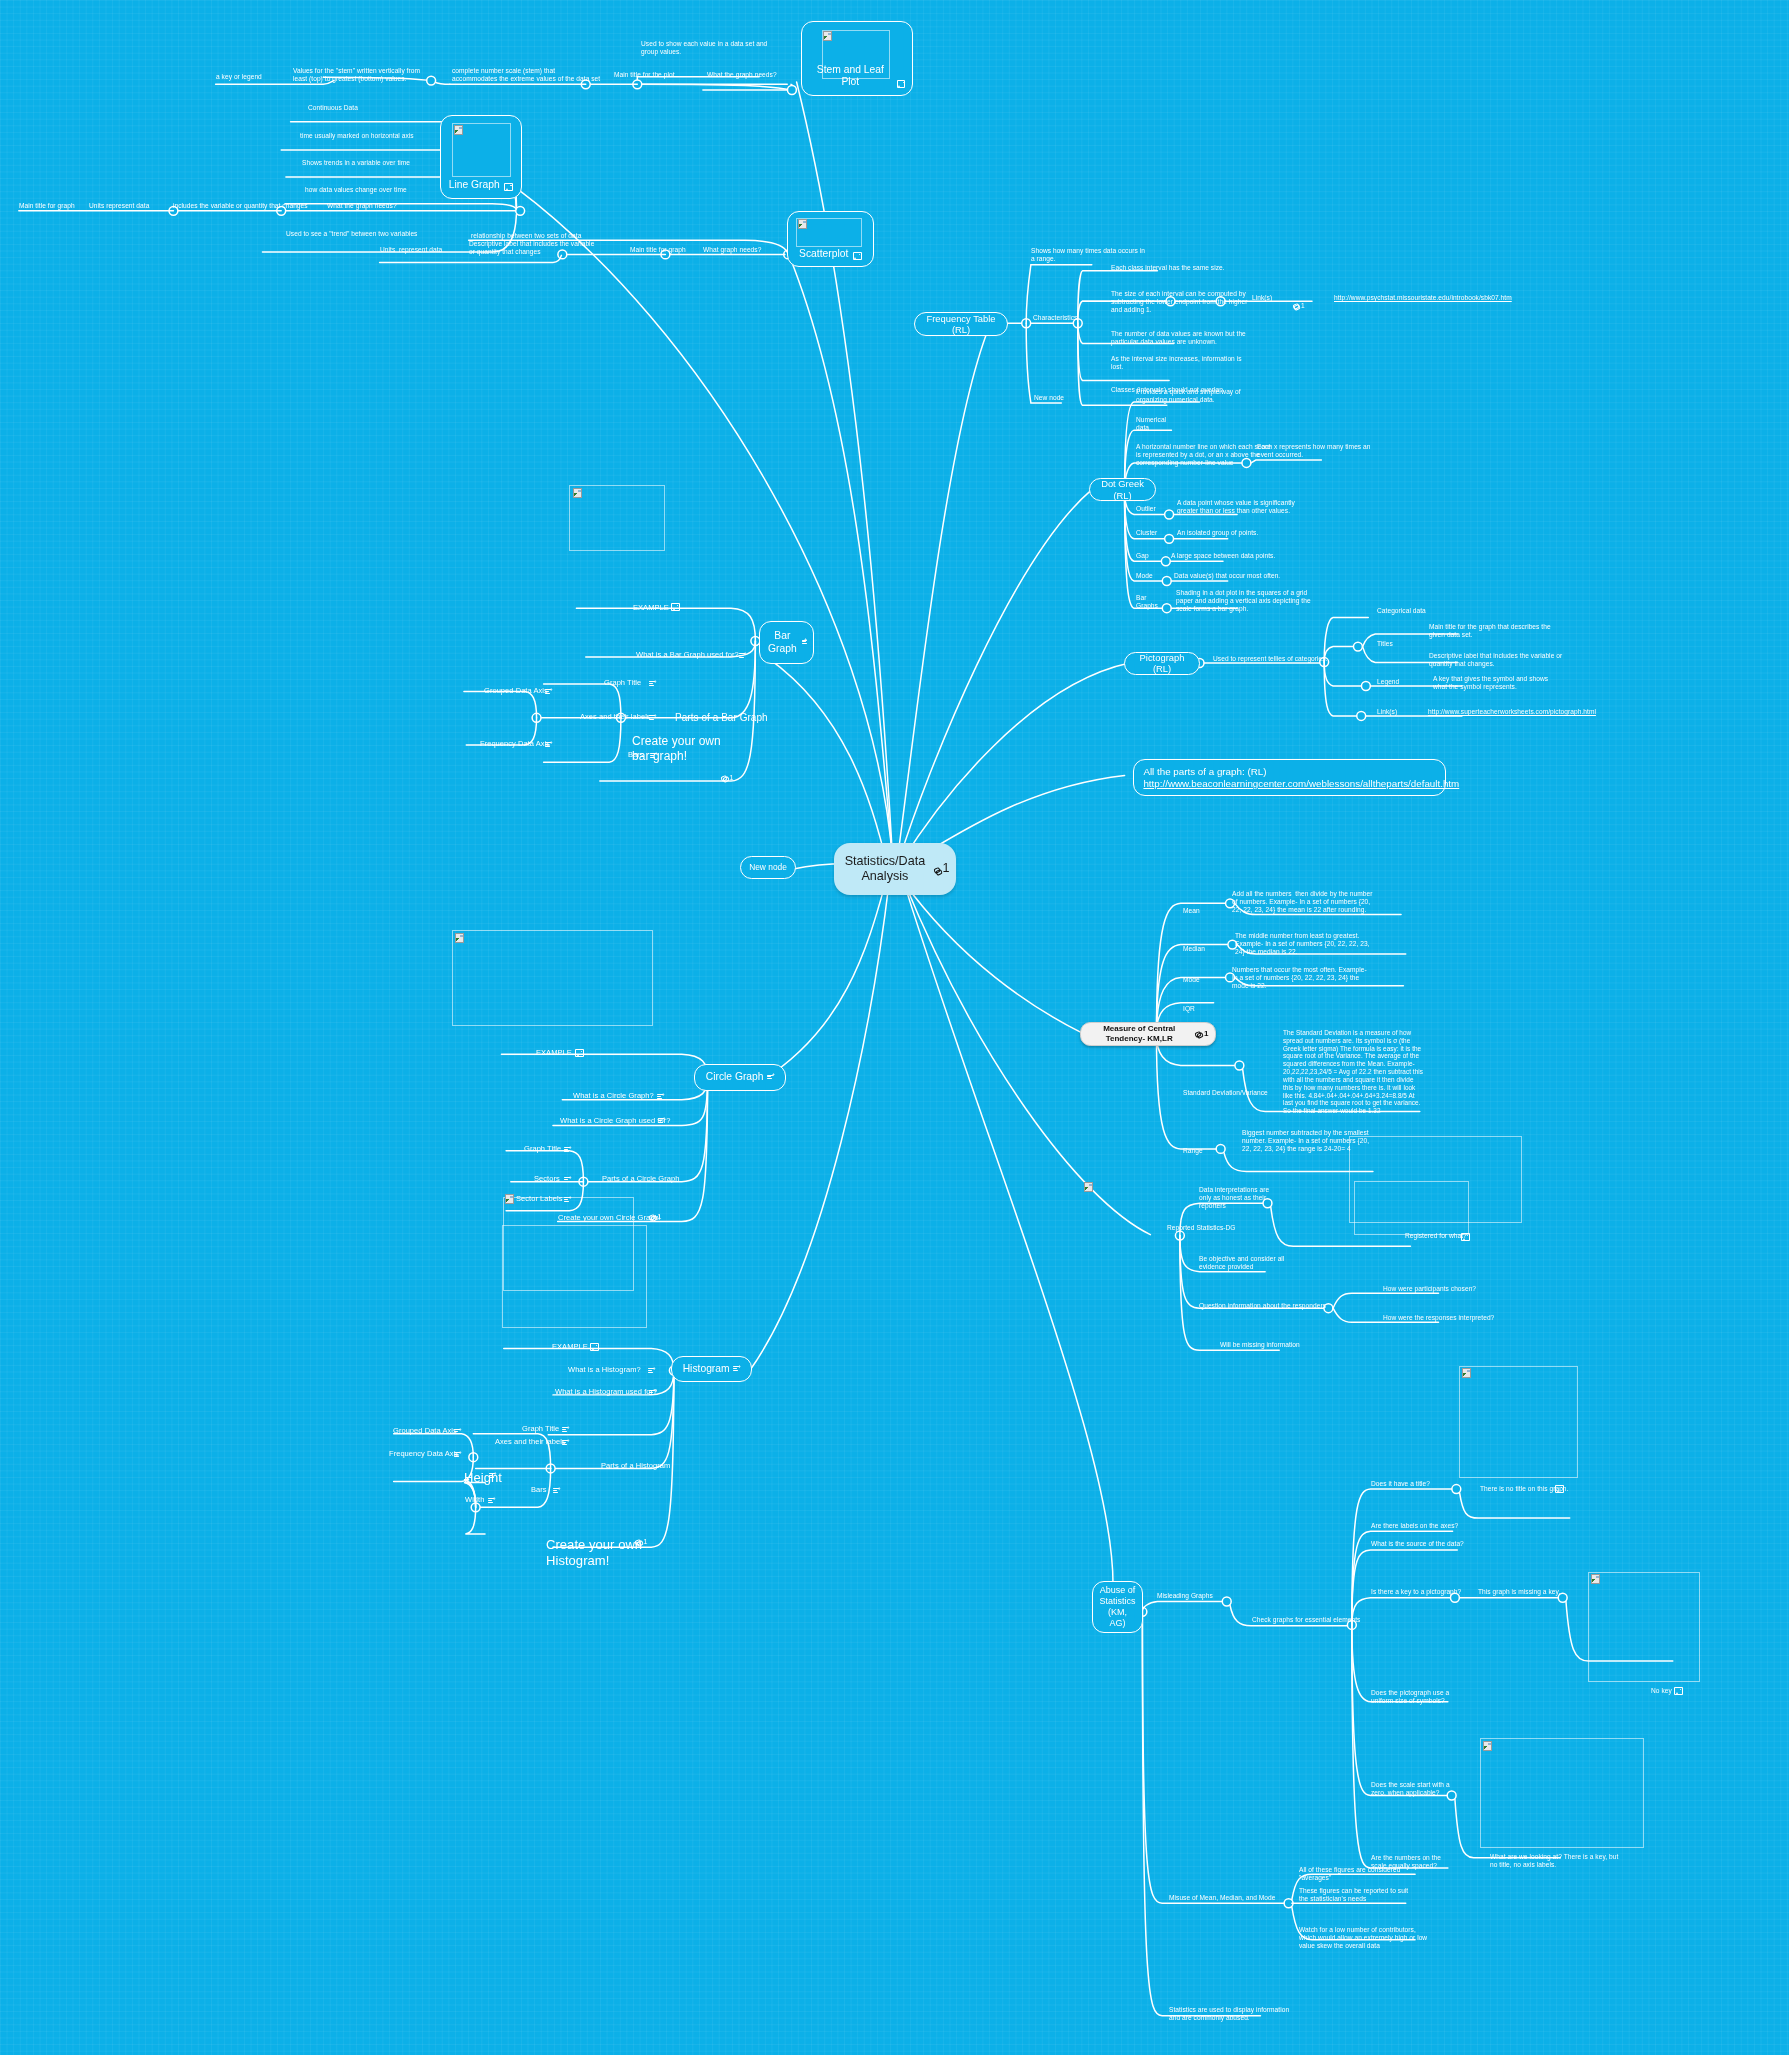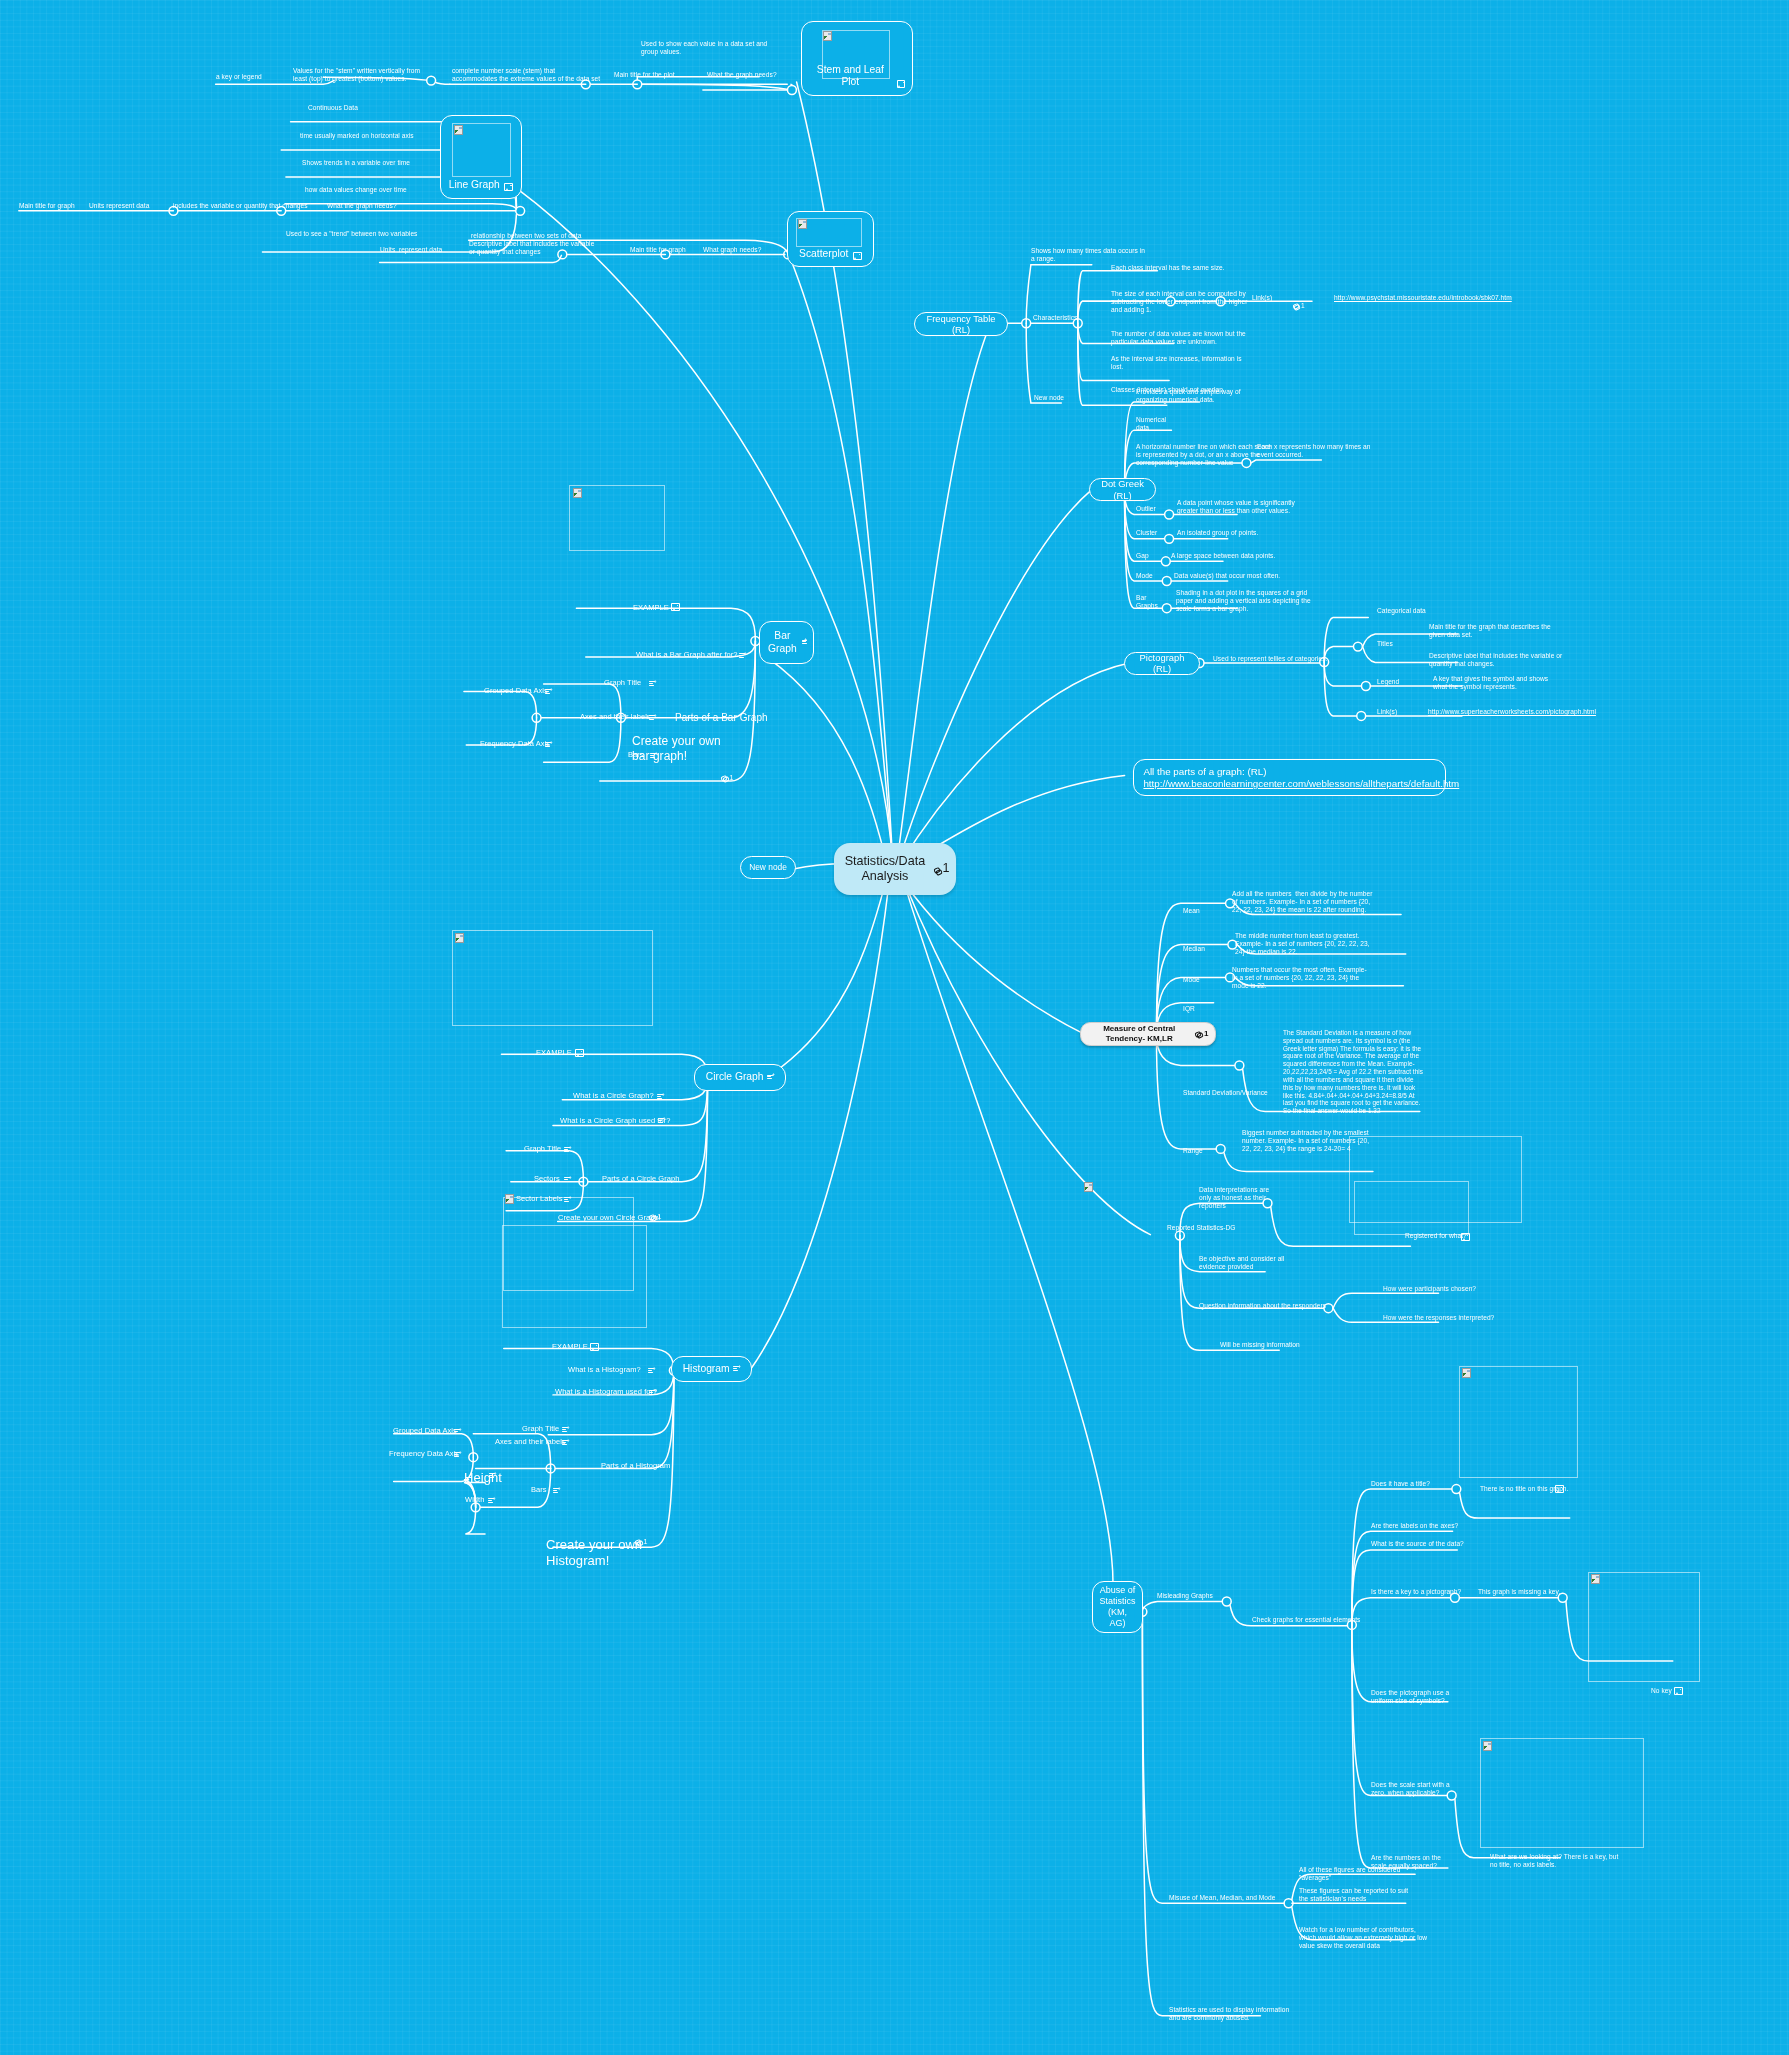--- a/index.html
+++ b/index.html
@@ -515,21 +515,21 @@
   <div class="tx" style="left:1377px;top:640px;width:47px;font-size:6.6px;">Titles</div>
   <div class="tx" style="left:1429px;top:623px;width:136px;font-size:6.6px;">Main title for the graph that describes the given data set.</div>
   <div class="tx" style="left:1429px;top:652px;width:136px;font-size:6.6px;">Descriptive label that includes the variable or quantity that changes.</div>
   <div class="tx" style="left:1377px;top:678px;width:47px;font-size:6.6px;">Legend</div>
   <div class="tx" style="left:1433px;top:675px;width:131px;font-size:6.6px;">A key that gives the symbol and shows what the symbol represents.</div>
   <div class="tx" style="left:1377px;top:708px;width:47px;font-size:6.6px;">Link(s)</div>
   <div class="tx url" style="left:1428px;top:708px;width:178px;font-size:6.6px;">http://www.superteacherworksheets.com/pictograph.html</div>
 
   <div class="tx" style="left:633px;top:603px;width:61px;font-size:7.5px;">EXAMPLE</div>
   <div class="tx" style="left:671px;top:603px;"><span class="icon-img"></span></div>
-  <div class="tx" style="left:636px;top:650px;width:117px;font-size:7.5px;">What is a Bar Graph after for?</div>
+  <div class="tx" style="left:636px;top:650px;width:117px;font-size:7.5px;">What is a Bar Graph used for?</div>
   <div class="tx" style="left:739px;top:651px;"><span class="icon-note"><i></i><i></i><i></i><b>+</b></span></div>
   <div class="tx" style="left:675px;top:712px;width:103px;font-size:10px;">Parts of a Bar Graph</div>
   <div class="tx" style="left:604px;top:678px;width:66px;font-size:7.5px;">Graph Title</div>
   <div class="tx" style="left:649px;top:679px;"><span class="icon-note"><i></i><i></i><i></i><b>+</b></span></div>
   <div class="tx" style="left:580px;top:712px;width:89px;font-size:7.5px;">Axes and their labels</div>
   <div class="tx" style="left:649px;top:713px;"><span class="icon-note"><i></i><i></i><i></i><b>+</b></span></div>
   <div class="tx" style="left:484px;top:686px;width:84px;font-size:7.5px;">Grouped Data Axis</div>
   <div class="tx" style="left:545px;top:687px;"><span class="icon-note"><i></i><i></i><i></i><b>+</b></span></div>
   <div class="tx" style="left:480px;top:739px;width:89px;font-size:7.5px;">Frequency Data Axis</div>
   <div class="tx" style="left:545px;top:740px;"><span class="icon-note"><i></i><i></i><i></i><b>+</b></span></div>

